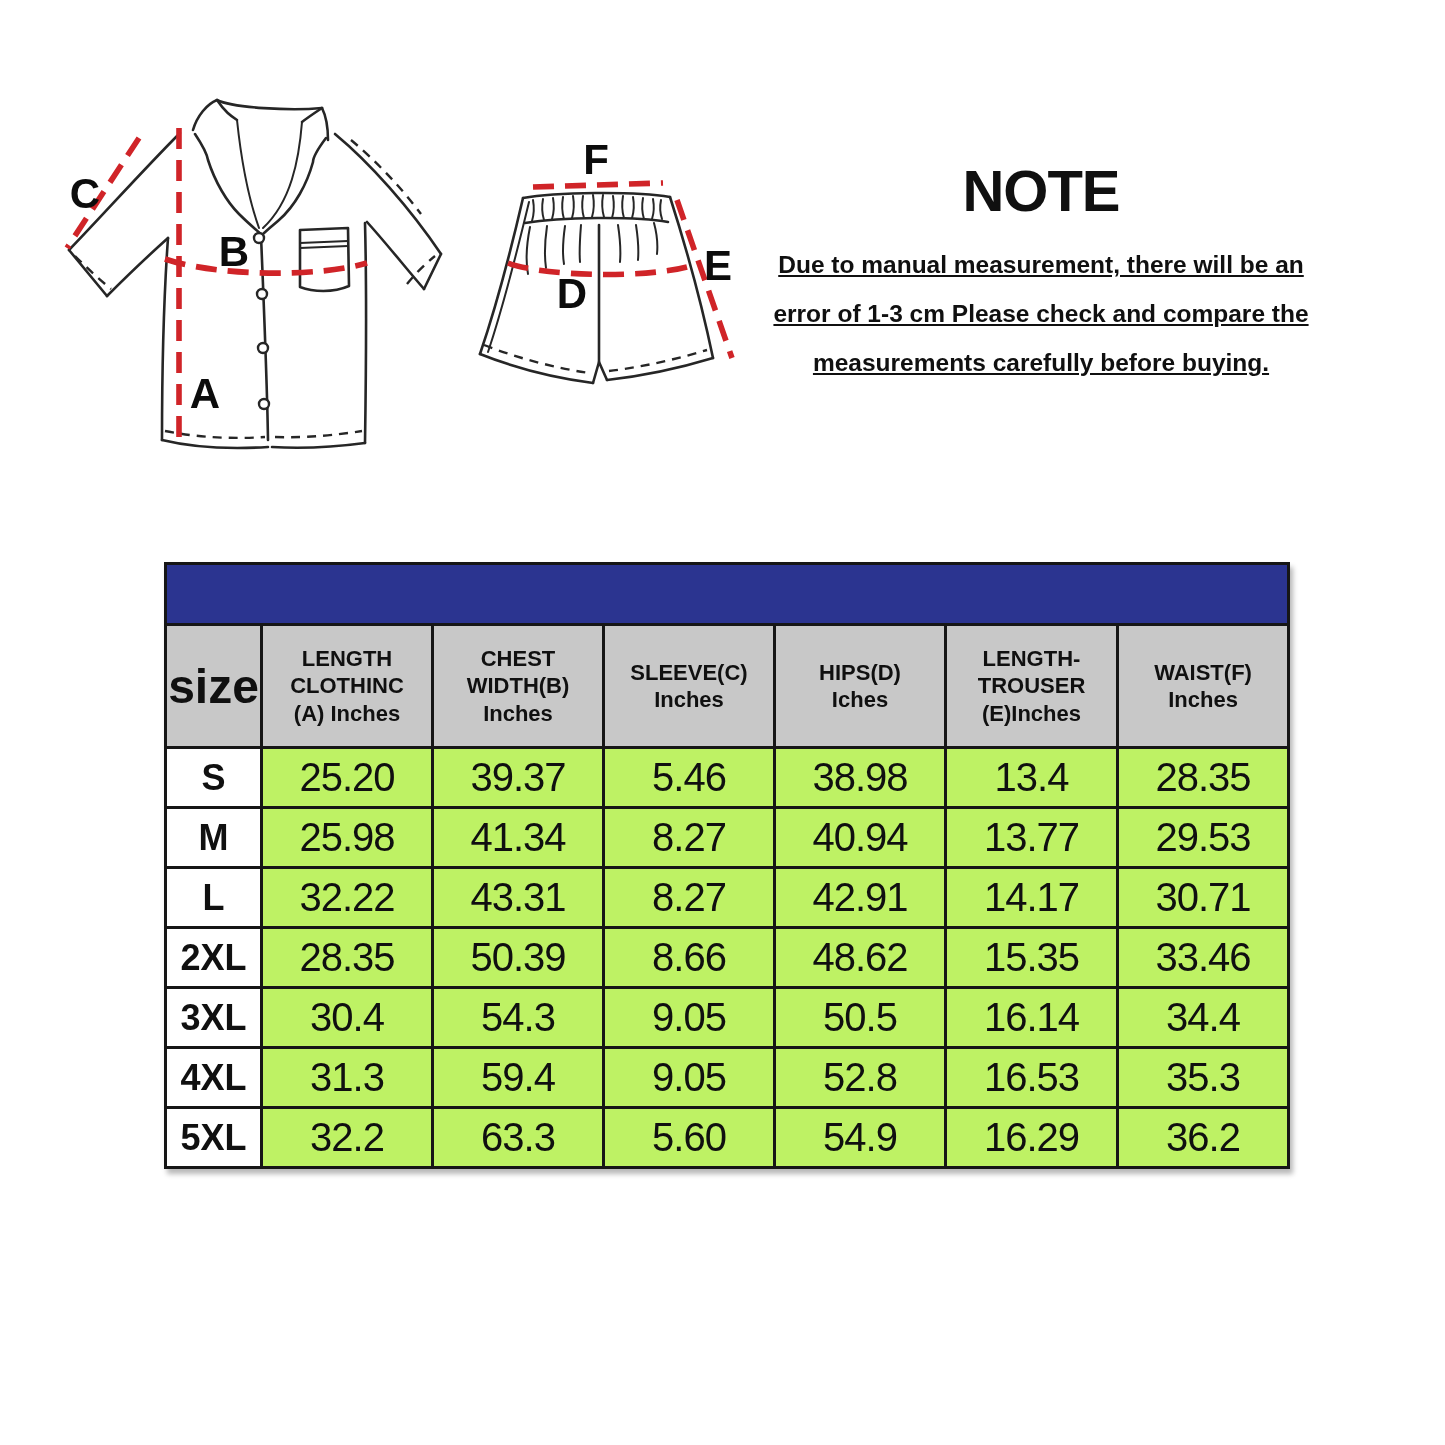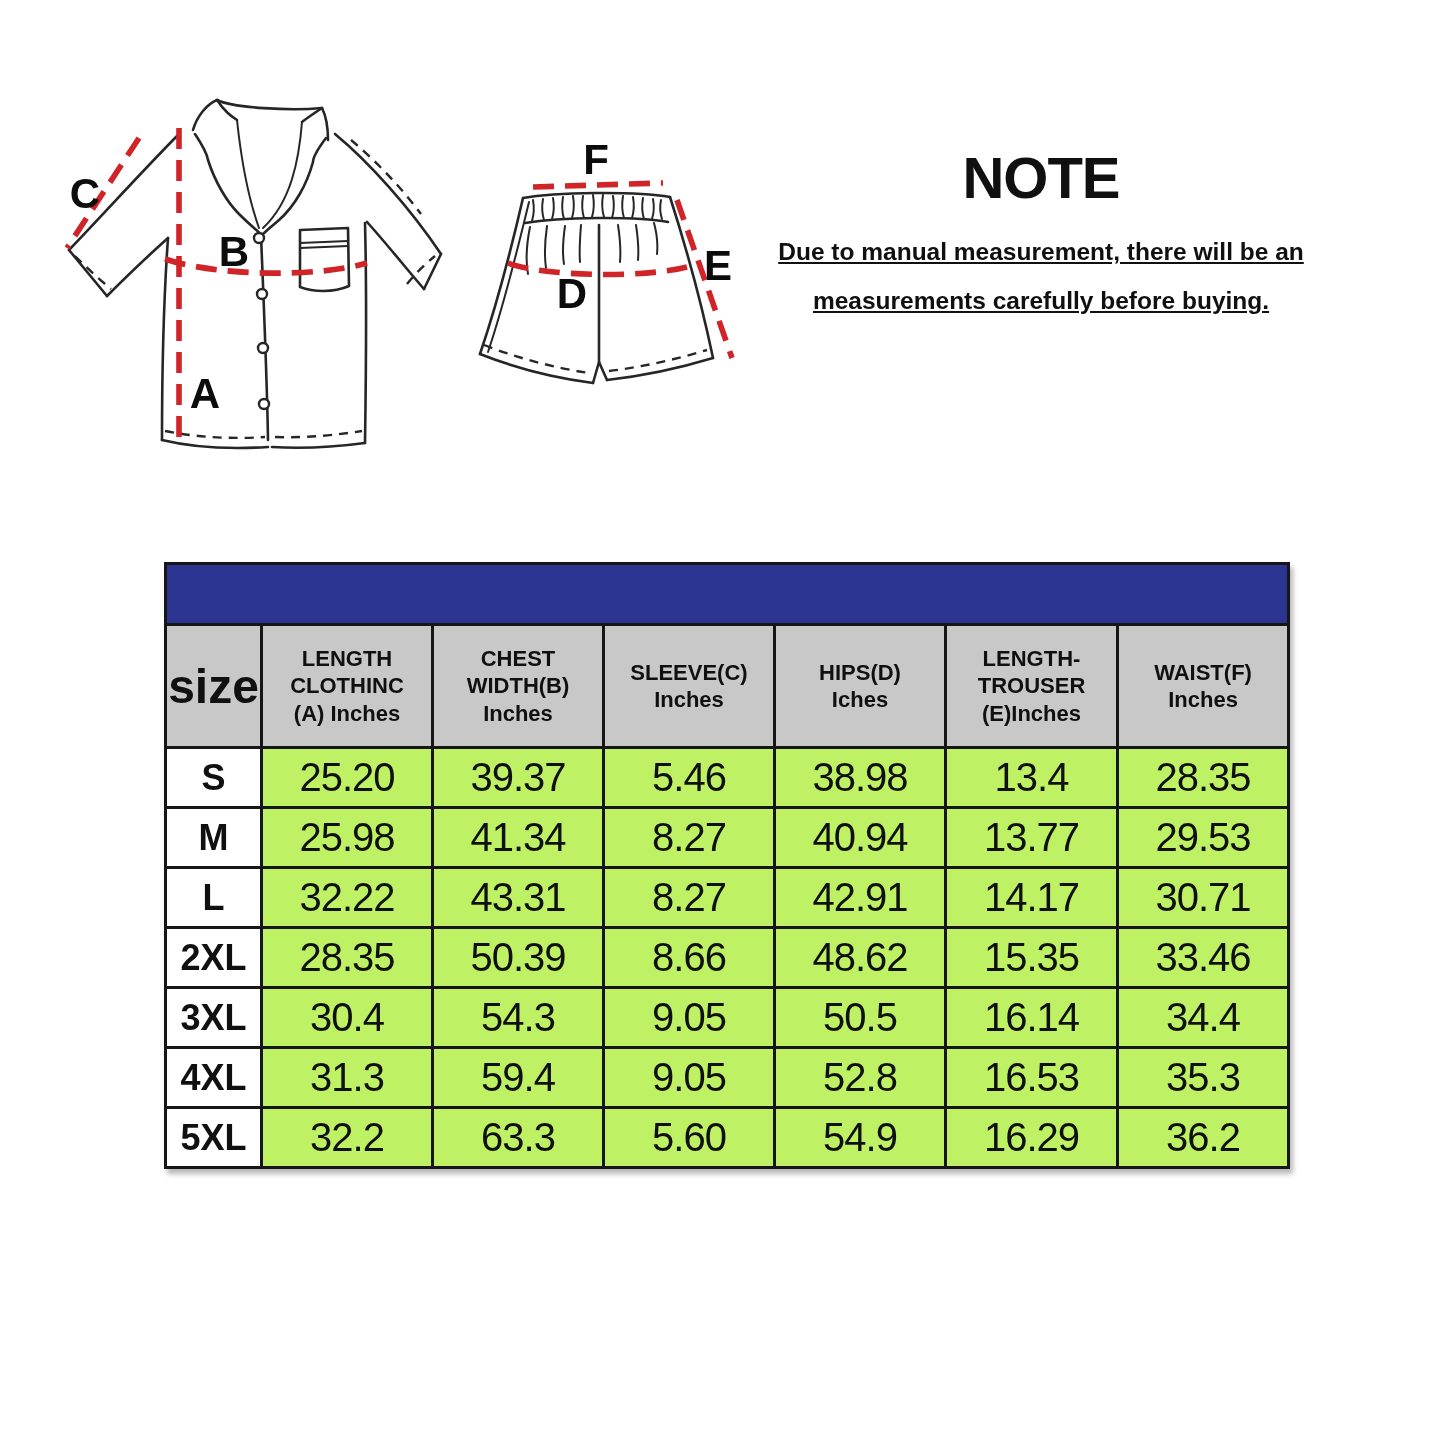--- a/index.html
+++ b/index.html
@@ -19,21 +19,21 @@
   .fig-shirt{left:55px;top:78px;width:410px;height:380px;}
   .fig-shorts{left:455px;top:130px;width:300px;height:270px;}
   .art{stroke:var(--line-dark);stroke-width:2.6;fill:none;stroke-linecap:round;stroke-linejoin:round;}
   .art-thin{stroke:var(--line-dark);stroke-width:2;fill:none;stroke-linecap:round;}
   .art-dash{stroke:var(--line-dark);stroke-width:2.4;fill:none;stroke-dasharray:9 7;stroke-linecap:butt;}
   .btn-circle{fill:#ffffff;stroke:var(--line-dark);stroke-width:2.4;}
   .mline{stroke:var(--measure-red);stroke-width:5.6;fill:none;stroke-dasharray:21 11;stroke-linecap:butt;}
   .mlabel{font-family:"Liberation Sans",sans-serif;font-weight:bold;font-size:42px;fill:#0c0c0c;text-anchor:middle;}
   
   .note{position:absolute;left:735px;top:146px;width:612px;text-align:center;}
-  .note-title{font-size:58px;font-weight:bold;letter-spacing:-1px;line-height:1;margin:3px;}
+  .note-title{font-size:58px;font-weight:bold;letter-spacing:-1px;line-height:1;margin:16px;}
   .note-lines{margin-top:20px;text-decoration:underline;}
   .note-line{font-size:24.5px;font-weight:bold;line-height:49px;white-space:nowrap;}
   
   .size-table{
     position:absolute;left:164px;top:562px;width:1124px;
     border-collapse:collapse;table-layout:fixed;
     box-shadow:3px 5px 5px rgba(0,0,0,0.28);
     background:#fff;
   }
   .size-table td,.size-table th{
@@ -124,20 +124,21 @@
       <text class="mlabel" x="141" y="44">F</text>
       <text class="mlabel" x="263" y="150">E</text>
       <text class="mlabel" x="117" y="178">D</text>
     </g>
   </svg>
 
   <div class="note">
     <h1 class="note-title">NOTE</h1>
     <div class="note-lines">
       <div class="note-line">Due to manual measurement, there will be an</div>
+      <div class="note-line">error of 1-3 cm Please check and compare the</div>
       <div class="note-line">measurements carefully before buying.</div>
     </div>
   </div>
 
   <table class="size-table">
     <colgroup>
       <col style="width:96px">
       <col style="width:171px">
         <col style="width:171px">
         <col style="width:171px">

